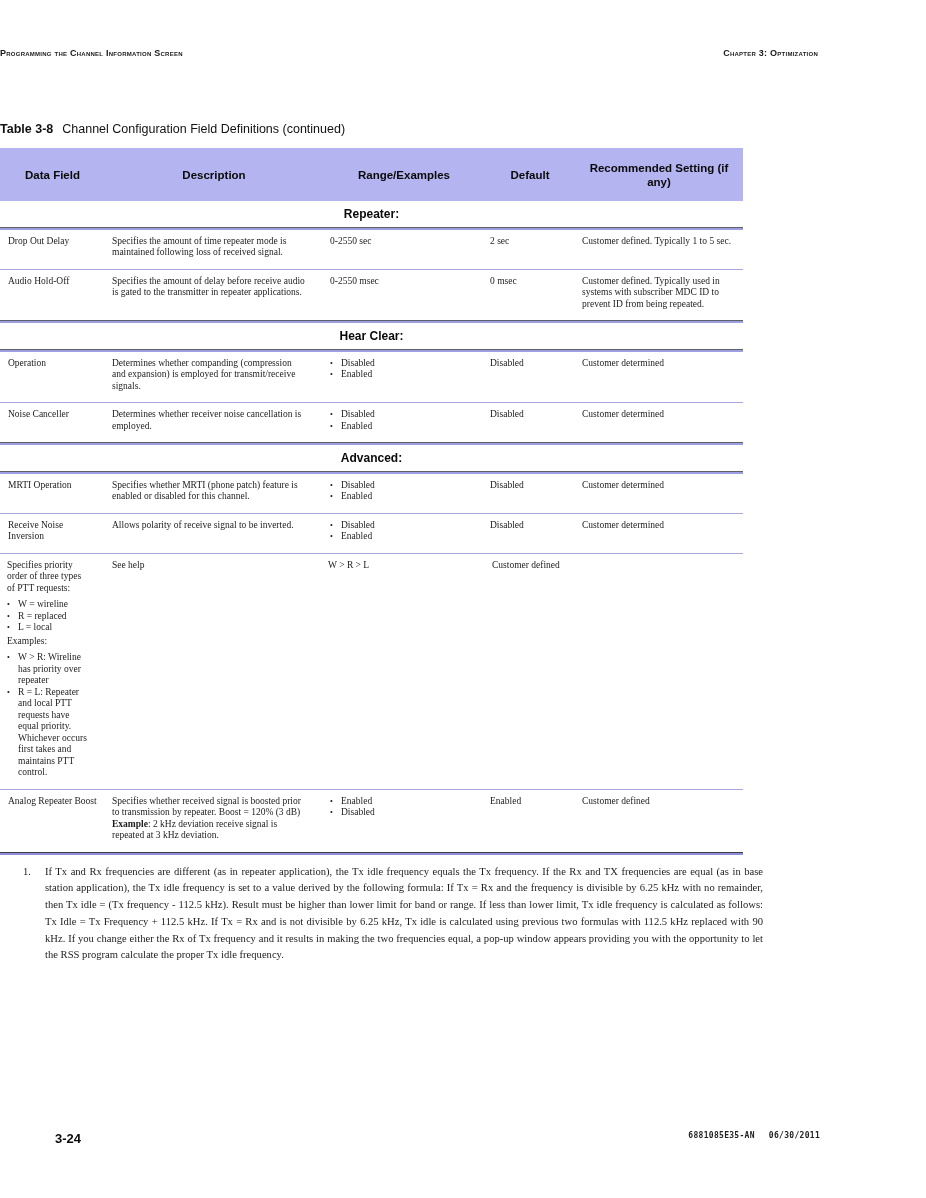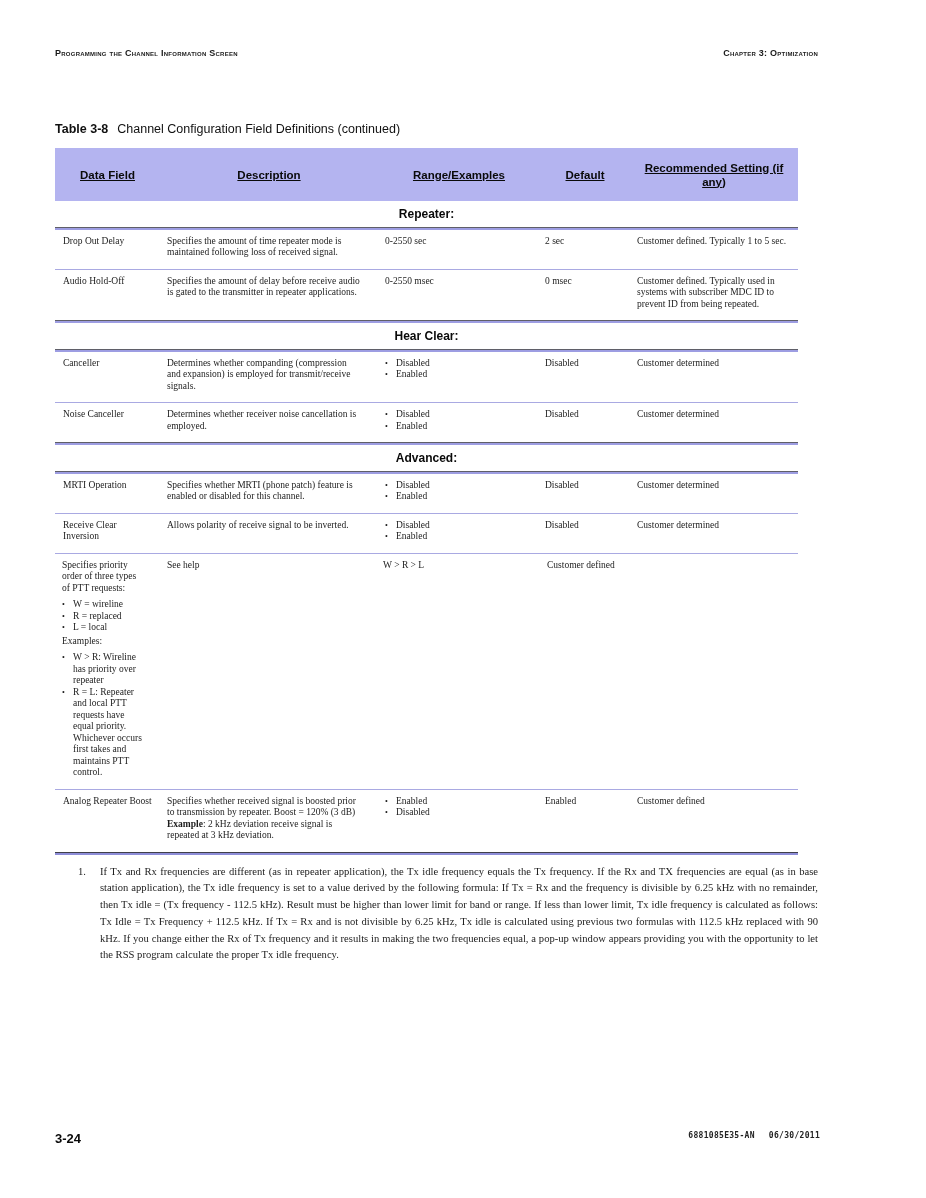--- a/index.html
+++ b/index.html
@@ -5,21 +5,21 @@
   * { box-sizing: border-box; margin: 0; padding: 0; }
   html, body { background: #ffffff; }
   body {
     width: 926px; height: 1198px;
     font-family: "Liberation Serif", serif;
     color: #1c1c1c;
     position: relative;
     overflow: hidden;
   }
   .page { position: relative; width: 926px; height: 1198px; background: #fff; }
-  .content { padding-left: 55px; padding-right: 108px; }
+  .content { padding-right: 108px; }
 
   
   .running-header {
     display: flex; justify-content: space-between;
     padding-top: 48px;
     font-family: "Liberation Sans", sans-serif;
     font-variant: small-caps;
     font-weight: bold;
     font-size: 9px; letter-spacing: .25px; color: #1a1a1a;
   }
@@ -35,21 +35,21 @@
   
   .tbl { margin-top: 12px; width: 743px; font-size: 9.5px; line-height: 11.5px; }
   .thead {
     display: grid;
     grid-template-columns: 105px 218px 162px 90px 168px;
     min-height: 53px;
     align-items: center;
     background: #b4b4f0;
     font-family: "Liberation Sans", sans-serif;
     font-weight: bold; font-size: 11.5px; line-height: 14px;
-    text-align: center; color: #0a0a0a; text-decoration: underline;
+    text-align: center; color: #0a0a0a;
   }
   .thead .hcell { padding: 2px 6px; }
 
   .sec-header {
     text-align: center;
     font-family: "Liberation Sans", sans-serif;
     font-weight: bold; font-size: 12px;
     padding: 8px 0 6px 0; color: #0a0a0a;
   }
   .rule-sec { height: 3px; background: linear-gradient(to bottom, #5f5f68 34%, #ffffff 34%, #ffffff 45%, #9d9de2 45%); }
@@ -147,21 +147,21 @@
         <div class="cell-range">0-2550 msec</div>
         <div class="cell-def">0 msec</div>
         <div class="cell-rec">Customer defined. Typically used in systems with subscriber MDC ID to prevent ID from being repeated.</div>
       </div>
       <div class="rule-sec"></div>
 
       <div class="sec-header">Hear Clear:</div>
       <div class="rule-sec"></div>
 
       <div class="row">
-        <div class="cell-field">Canceller</div>
+        <div class="cell-field">Operation</div>
         <div class="cell-desc">Determines whether companding (compression and expansion) is employed for transmit/receive signals.</div>
         <div class="cell-range">
           <div class="bullet">
               <span class="dot">•</span>
               <span class="btxt">Disabled</span>
             </div>
           <div class="bullet">
               <span class="dot">•</span>
               <span class="btxt">Enabled</span>
             </div>
@@ -204,21 +204,21 @@
               <span class="dot">•</span>
               <span class="btxt">Enabled</span>
             </div>
         </div>
         <div class="cell-def">Disabled</div>
         <div class="cell-rec">Customer determined</div>
       </div>
       <div class="rule-row"></div>
 
       <div class="row">
-        <div class="cell-field">Receive Clear Inversion</div>
+        <div class="cell-field">Receive Noise Inversion</div>
         <div class="cell-desc">Allows polarity of receive signal to be inverted.</div>
         <div class="cell-range">
           <div class="bullet">
               <span class="dot">•</span>
               <span class="btxt">Disabled</span>
             </div>
           <div class="bullet">
               <span class="dot">•</span>
               <span class="btxt">Enabled</span>
             </div>

